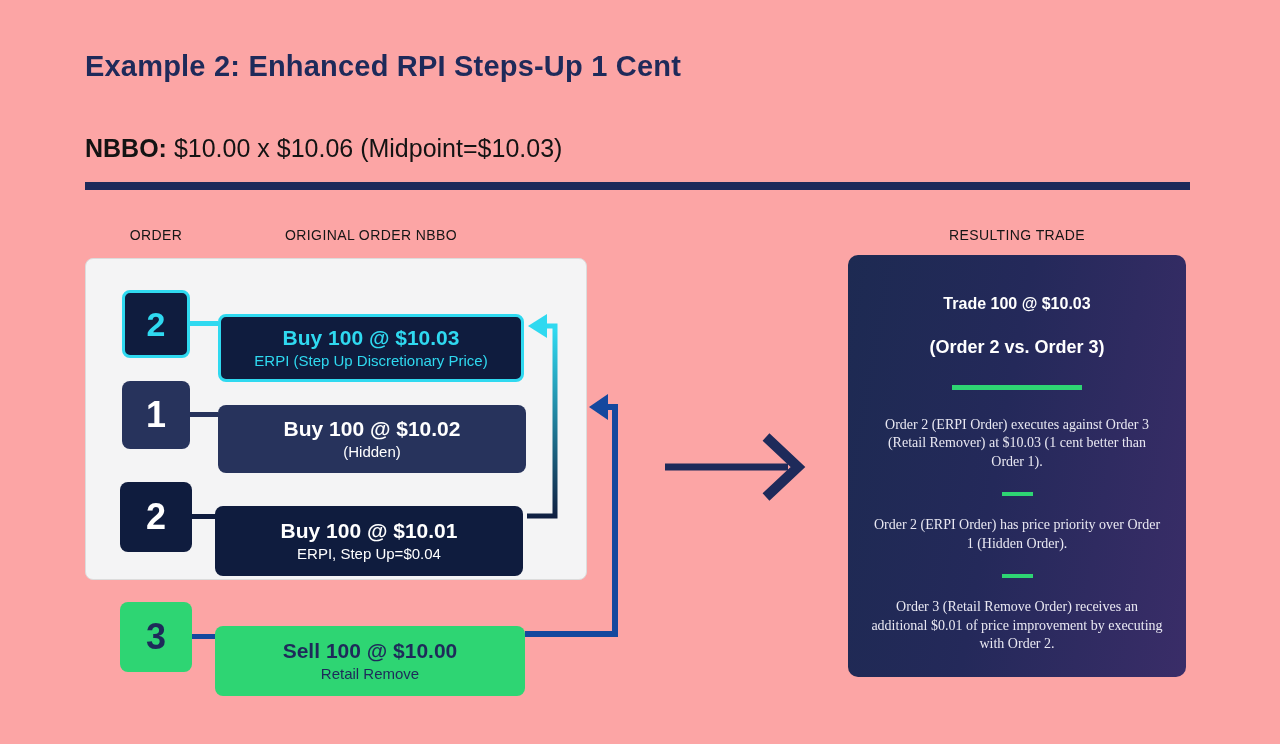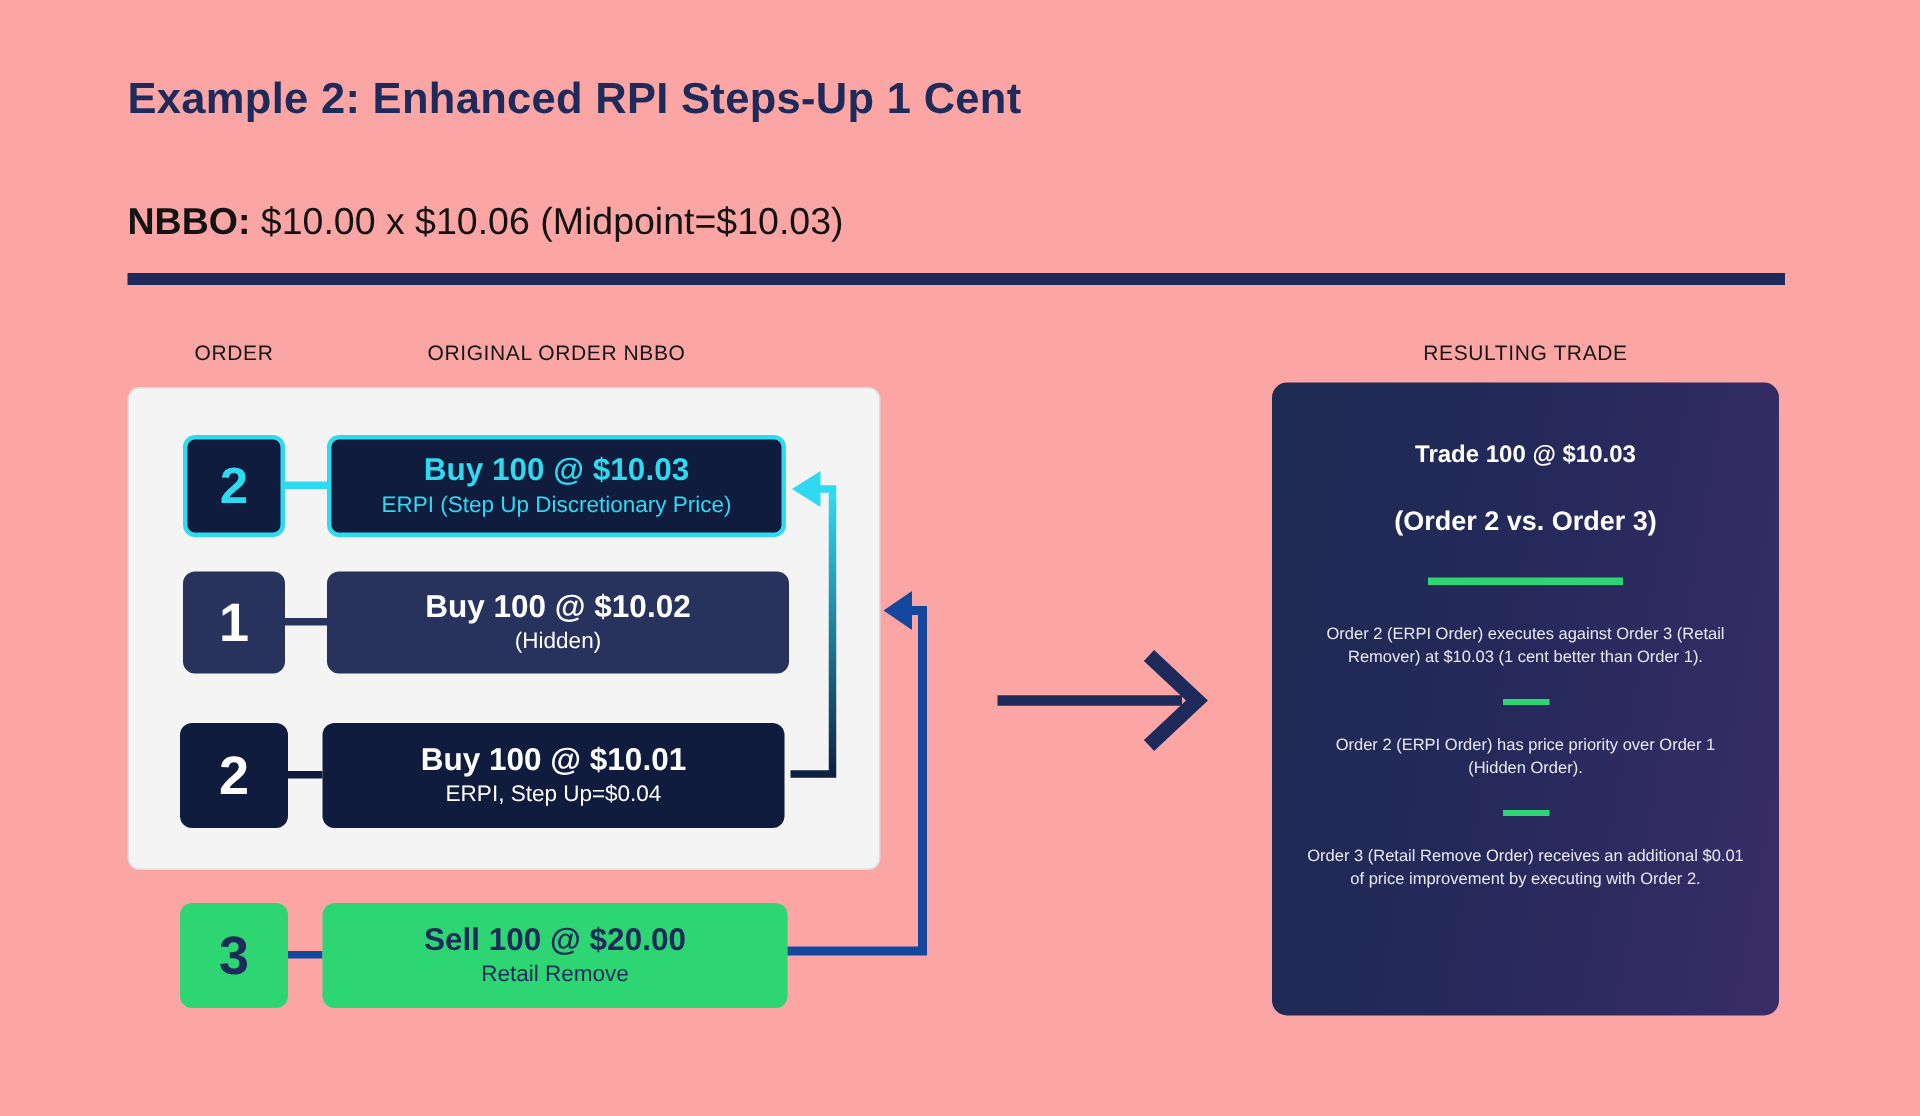--- a/index.html
+++ b/index.html
@@ -27,21 +27,21 @@
     left:85px;top:258px;width:500px;height:320px;background:#f4f4f5;
     border:1px solid #dcdcdc;border-radius:8px;
   }
 
   .numbox{
     width:70px;height:70px;border-radius:8px;display:flex;align-items:center;justify-content:center;
     font-size:36px;font-weight:700;color:#ffffff;box-sizing:border-box;
   }
   .orderbox{
     border-radius:8px;display:flex;flex-direction:column;align-items:center;justify-content:center;
-    box-sizing:border-box;text-align:center;color:#ffffff;
+    box-sizing:border-box;text-align:center;color:#ffffff;margin-top:24px;
   }
   .orderbox .l1{font-size:21px;font-weight:700;line-height:1.15;}
   .orderbox .l2{font-size:15px;font-weight:400;line-height:1.25;margin-top:2px;}
 
   .navy-dark{background:#0f1c3e;}
   .navy-med{background:#27335c;}
   .green-bg{background:#2ed573;color:#1e2a5a;}
   .green-bg .l1,.green-num{color:#1e2a5a;}
   .hl{border:3px solid #2fd9f0;background:#0f1c3e;color:#2fd9f0;}
   .hl .l1,.hl .l2{color:#2fd9f0;}
@@ -50,21 +50,21 @@
 
   .panel{
     left:848px;top:255px;width:338px;height:422px;border-radius:10px;
     background:linear-gradient(100deg,#1d2a52 0%,#24295a 45%,#3a2d68 100%);
     color:#e9e8f2;box-sizing:border-box;padding:40px 22px 30px 22px;text-align:center;
   }
   .panel-title{font-size:16px;font-weight:700;color:#ffffff;}
   .panel-sub{font-size:18px;font-weight:700;color:#ffffff;margin-top:24px;}
   .div-big{width:130px;height:5px;background:#2ed573;margin:27px auto 26px auto;}
   .div-small{width:31px;height:4px;background:#2ed573;margin:21px auto 20px auto;}
-  .panel p{margin:0;font-size:11px;line-height:1.32;color:#e9e8f2;}
+  .panel p{margin:0;font-size:14px;line-height:1.32;color:#e9e8f2;font-family:Liberation Serif, serif;}
 
   svg{display:block;}
 </style>
 </head>
 <body>
 
 <div class="canvas">
 
   <div class="abs page-title">Example 2: Enhanced RPI Steps-Up 1 Cent</div>
   <div class="abs nbbo">
@@ -103,21 +103,21 @@
   <div class="abs orderbox navy-dark" style="left:215px;top:482px;width:308px;height:70px;">
     <div class="l1">Buy 100 @ $10.01</div>
     <div class="l2">ERPI, Step Up=$0.04</div>
   </div>
 
   <div class="abs numbox green-bg green-num" style="left:120px;top:602px;width:72px;height:70px;">
       <span>3</span>
     </div>
   <div class="abs connector" style="left:192px;top:634px;width:23px;background:#14489e;"></div>
   <div class="abs orderbox green-bg" style="left:215px;top:602px;width:310px;height:70px;">
-    <div class="l1">Sell 100 @ $20.00</div>
+    <div class="l1">Sell 100 @ $10.00</div>
     <div class="l2" style="color:#1e2a5a;">Retail Remove</div>
   </div>
 
   <svg class="abs" style="left:0;top:0;pointer-events:none;" width="1280" height="744" viewBox="0 0 1280 744">
     <defs>
       <linearGradient id="stepGrad" gradientUnits="userSpaceOnUse" x1="0" y1="520" x2="0" y2="330">
         <stop offset="0" stop-color="#0f1c3e"></stop>
         <stop offset="1" stop-color="#2fd9f0"></stop>
       </linearGradient>
     </defs>

